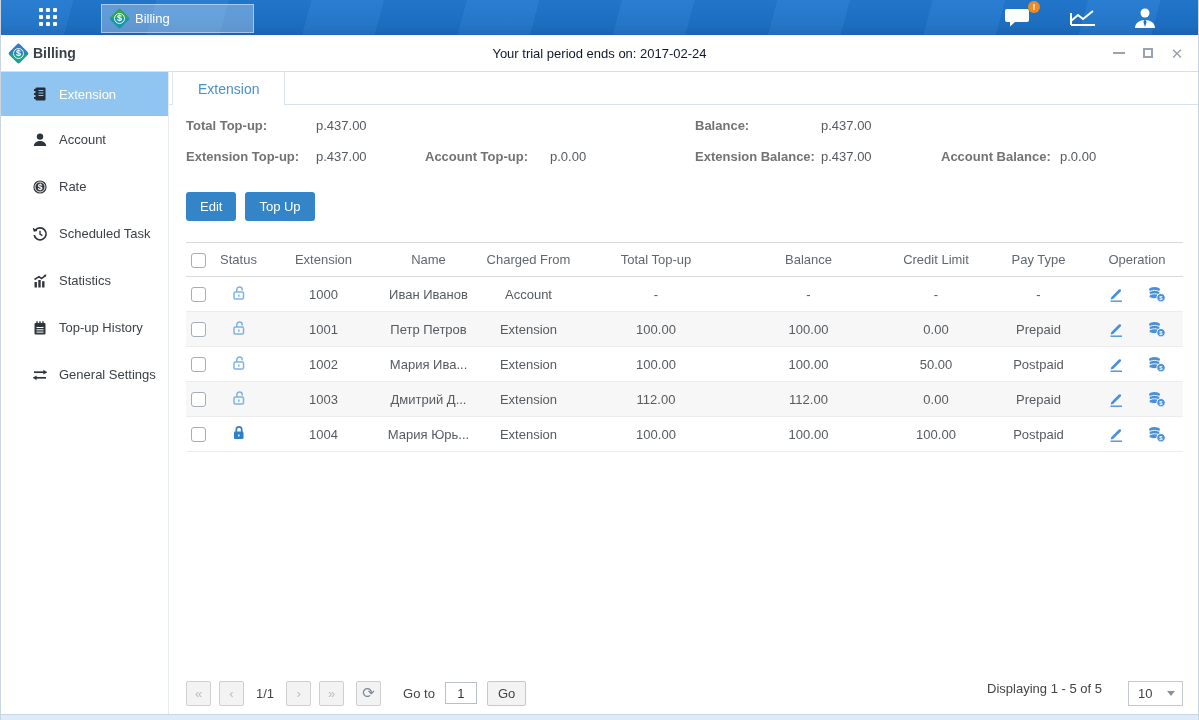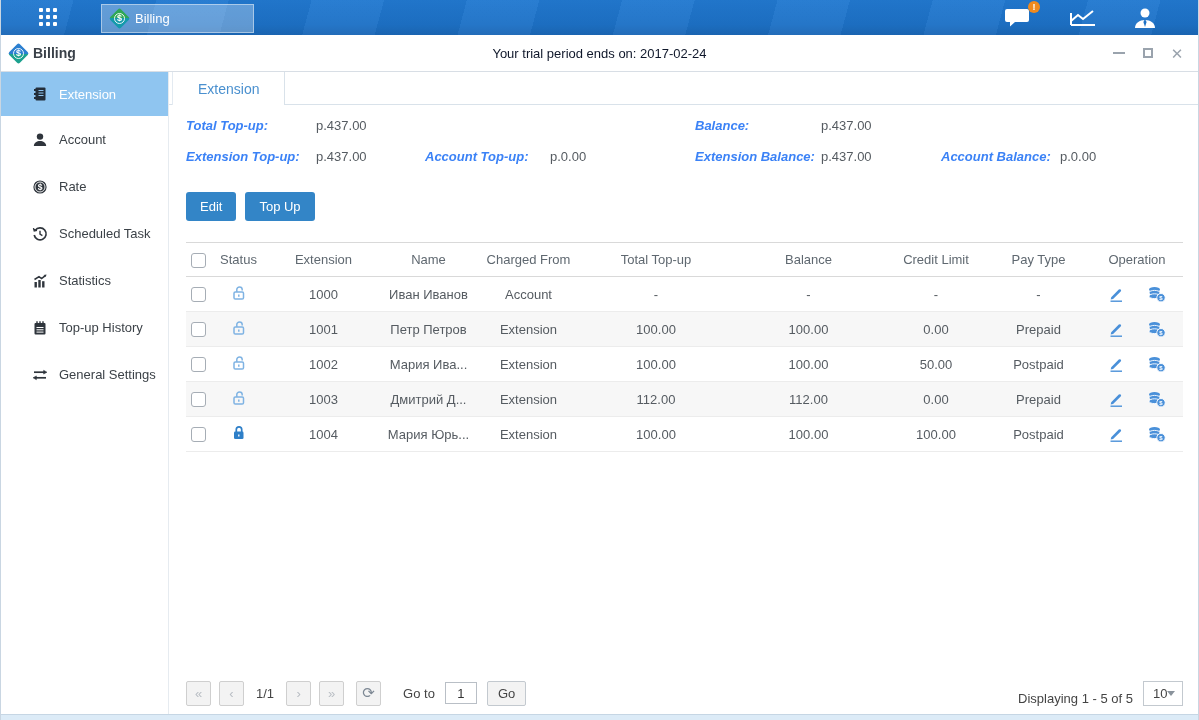--- a/index.html
+++ b/index.html
@@ -41,21 +41,21 @@
   .side-item.active { background:#8fc5f0; color:#fff; height:44px; }
   .side-item.active svg { color:#232e3a; }
 
   .content { flex:1 1 auto; display:flex; flex-direction:column; min-width:0; position:relative; }
   .tabbar { height:33px; flex:0 0 33px; border-bottom:1px solid #d9e2ea; display:flex; }
   .tab { margin-left:3px; height:33px; padding:0 25px; background:#fff; border-left:1px solid #e3eaf1; border-right:1px solid #d9e2ea; display:flex; align-items:center; font-size:14px; color:#4a90cf; margin-bottom:-1px; cursor:pointer; }
 
   
   .summary { padding-top:13px; }
   .sum-row { position:relative; height:31px; font-size:13px; }
-  .sum-row b { color:#3b82f6; position:absolute;font-style:italic; }
+  .sum-row b { color:#737373; position:absolute; }
   .sum-row span { color:#555b61; position:absolute; }
 
   
   .btn-row { margin:12px 0 0 17px; display:flex; gap:9px; }
   .btn { background:#3385c7; color:#fff; border:none; font-size:13px; height:29px; padding:0 14px; border-radius:3px; cursor:pointer; font-family:inherit;text-align:right; }
 
   
   table { border-collapse:collapse; table-layout:fixed; width:997px; margin:21px 15px 0 17px; font-size:13px; }
   thead tr { border-top:1px solid #d9d9d9; border-bottom:1px solid #d9d9d9; }
   th { height:34px; font-weight:normal; color:#5f6870; text-align:center; }
@@ -69,22 +69,22 @@
   .spacer { flex:1 1 auto; }
 
   
   .pager { height:42px; flex:0 0 42px; display:flex; align-items:center; padding:0 15px 0 17px; font-size:13px; color:#444; }
   .pg-btn { width:25px; height:25px; background:#f3f3f3; border:1px solid #cfcfcf; border-radius:2px; color:#b9bec4; font-size:13px; display:flex; align-items:center; justify-content:center; margin-right:8px; cursor:pointer; }
   .pg-text { margin:0 12px 0 4px; color:#444; }
   .pg-refresh { color:#7d8894; font-size:15px; margin-left:4px; }
   .goto-label { margin:0 10px 0 14px; }
   .goto-input { width:32px; height:22px; border:1px solid #b9bfc6; text-align:center; font-size:13px; font-family:inherit; color:#333; margin-right:10px; }
   .go-btn { height:25px; padding:0 10px; background:#f3f3f3; border:1px solid #c3c9cf; border-radius:2px; color:#444; font-size:13px; cursor:pointer; font-family:inherit; }
-  .pager-right { margin-left:auto; display:flex; align-items:flex-end; gap:10px; }
-  .select-box { width:40px; height:25px; border:1px solid #c3c9cf; background:#fff; display:flex; align-items:center; padding-left:9px; position:relative; cursor:pointer; color:#444; }
+  .pager-right { margin-left:auto; display:flex; align-items:flex-start; gap:26px; }
+  .select-box { width:55px; height:25px; border:1px solid #c3c9cf; background:#fff; display:flex; align-items:center; padding-left:9px; position:relative; cursor:pointer; color:#444; }
   .select-box .arrow { position:absolute; right:7px; width:0; height:0; border-left:4px solid transparent; border-right:4px solid transparent; border-top:5px solid #8a939c; }
 
   .bottom-strip { flex:0 0 6px; background:#dcebf7; border-top:1px solid #c6d6e4; }
 </style>
 </head>
 <body>
 
 <div class="app">
 
   <div class="topbar">

